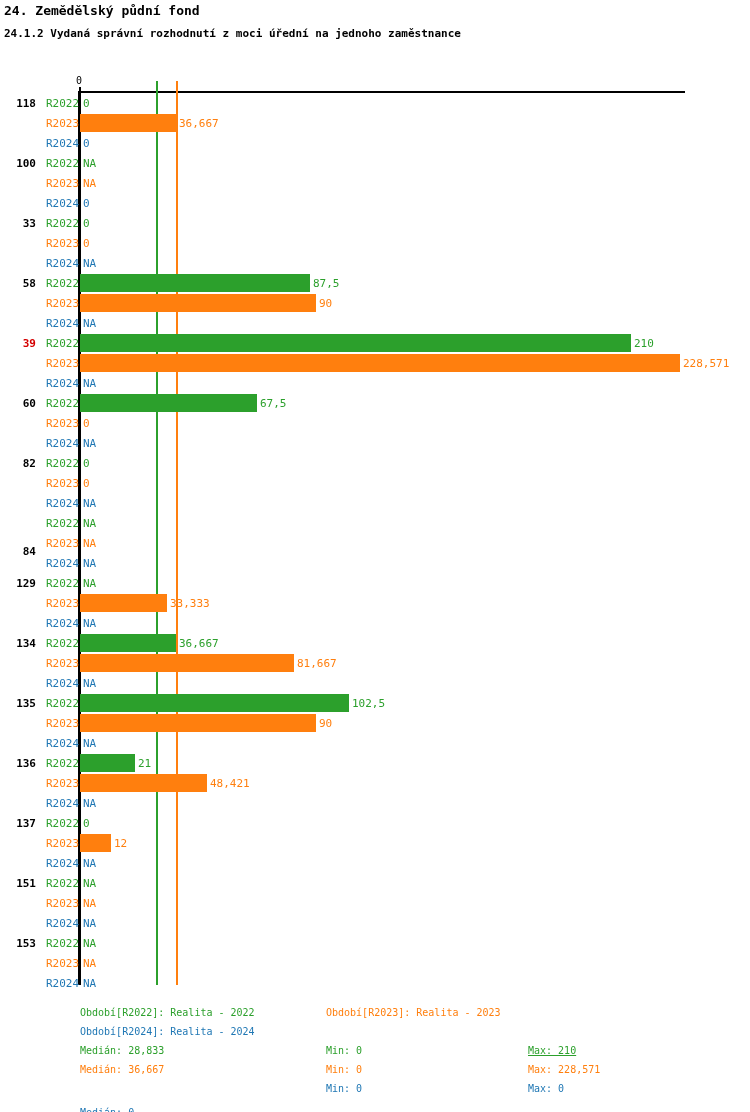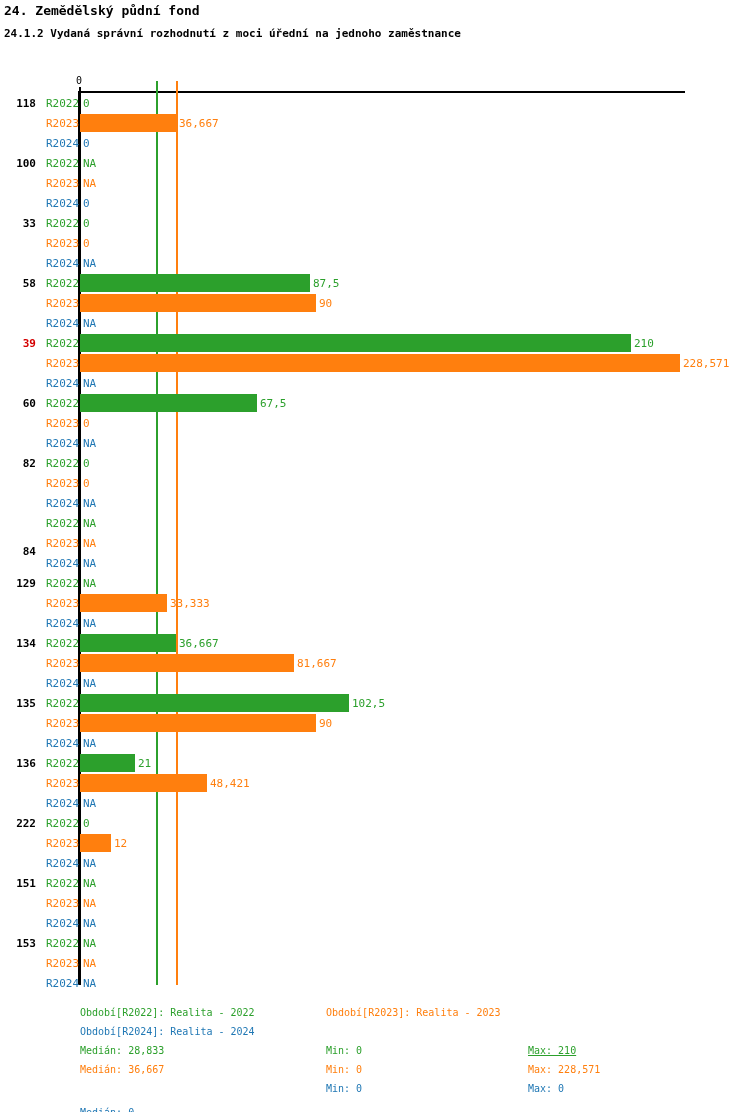--- a/index.html
+++ b/index.html
@@ -325,21 +325,21 @@
           <div class="row-key" style="top: 4px; color: rgb(255, 127, 14);">R2023</div>
           <div class="bar" style="left: 80px; top: 1px; width: 127px; background: rgb(255, 127, 14);"></div>
           <div class="val" style="left: 210px; top: 4px; color: rgb(255, 127, 14);">48,421</div>
         </div>
         <div class="row" style="top: 40px;">
           <div class="row-key" style="top: 4px; color: rgb(31, 119, 180);">R2024</div>
           <div class="val" style="left: 83px; top: 4px; color: rgb(31, 119, 180);">NA</div>
         </div>
       </div>
       <div class="group" style="top: 813px; height: 60px;">
-        <div class="grp-label" style="top: 4px; color: rgb(0, 0, 0);">222</div>
+        <div class="grp-label" style="top: 4px; color: rgb(0, 0, 0);">137</div>
         <div class="row" style="top: 0px;">
           <div class="row-key" style="top: 4px; color: rgb(44, 160, 44);">R2022</div>
           <div class="val" style="left: 83px; top: 4px; color: rgb(44, 160, 44);">0</div>
         </div>
         <div class="row" style="top: 20px;">
           <div class="row-key" style="top: 4px; color: rgb(255, 127, 14);">R2023</div>
           <div class="bar" style="left: 80px; top: 1px; width: 31px; background: rgb(255, 127, 14);"></div>
           <div class="val" style="left: 114px; top: 4px; color: rgb(255, 127, 14);">12</div>
         </div>
         <div class="row" style="top: 40px;">

